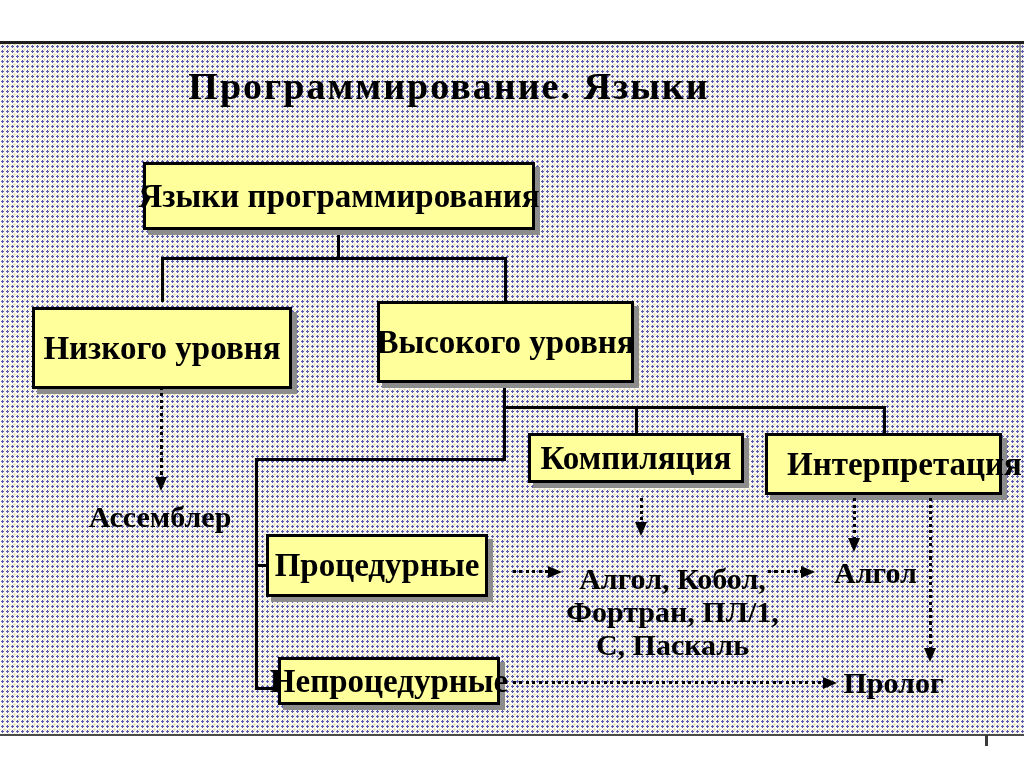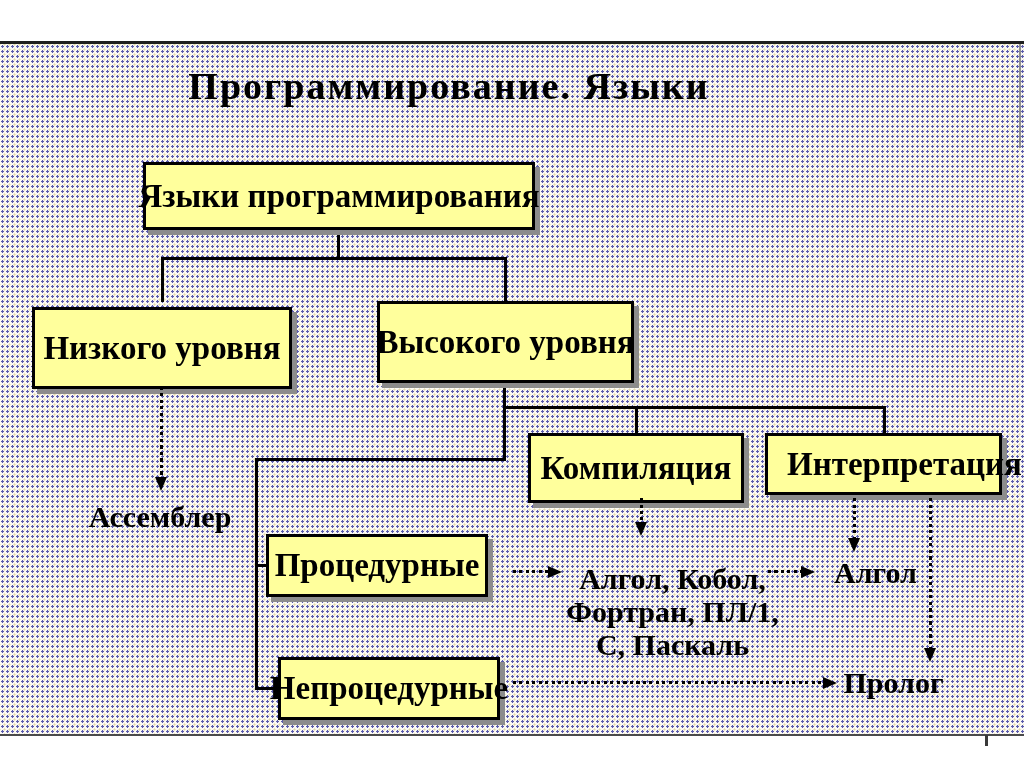--- a/index.html
+++ b/index.html
@@ -88,30 +88,30 @@
 
   <div class="node" style="left:143px; top:135px; width:392px; height:68px;margin-top:27px;">
     <span>Языки программирования</span>
   </div>
   <div class="node" style="left:32px; top:301px; width:260px; height:82px;margin-top:6px;">
     <span>Низкого уровня</span>
   </div>
   <div class="node" style="left:377px; top:301px; width:257px; height:82px;">
     <span>Высокого уровня</span>
   </div>
-  <div class="node" style="left:528px; top:433px; width:216px; height:70px;">
+  <div class="node" style="left:528px; top:433px; width:216px; height:50px;">
     <span>Компиляция</span>
   </div>
   <div class="node" style="left:765px; top:433px; width:237px; height:62px;padding-left:42px;">
     <span>Интерпретация</span>
   </div>
   <div class="node" style="left:266px; top:534px; width:222px; height:63px;">
     <span>Процедурные</span>
   </div>
-  <div class="node" style="left:278px; top:657px; width:222px; height:63px;">
+  <div class="node" style="left:278px; top:657px; width:222px; height:48px;">
     <span>Непроцедурные</span>
   </div>
 
   <div class="dv" style="left:160px; top:387px; height:90px;"></div>
   <div class="head-d" style="left:155px; top:477px;"></div>
 
   <div class="dv" style="left:640px; top:498px; height:25px;"></div>
   <div class="head-d" style="left:635px; top:522px;"></div>
 
   <div class="dv" style="left:853px; top:498px; height:41px;"></div>

